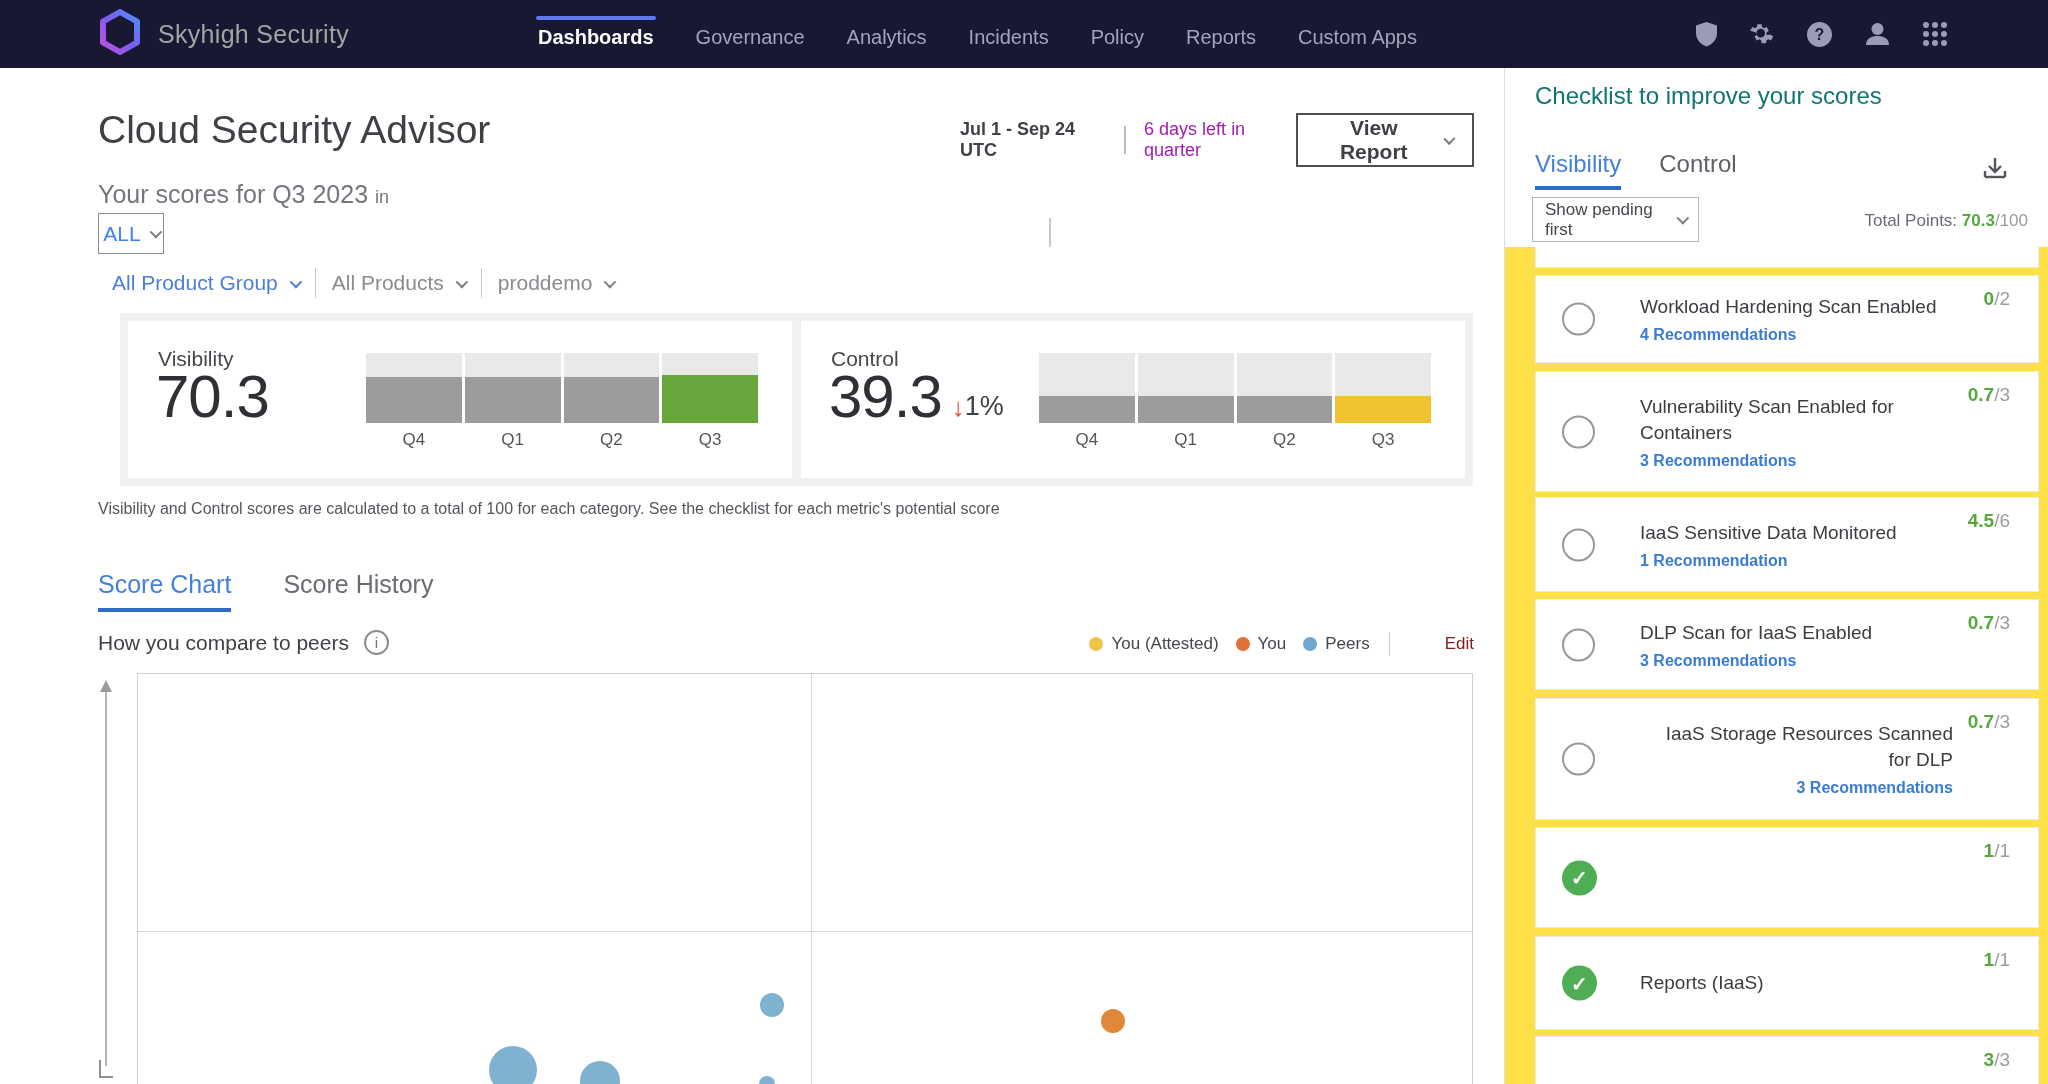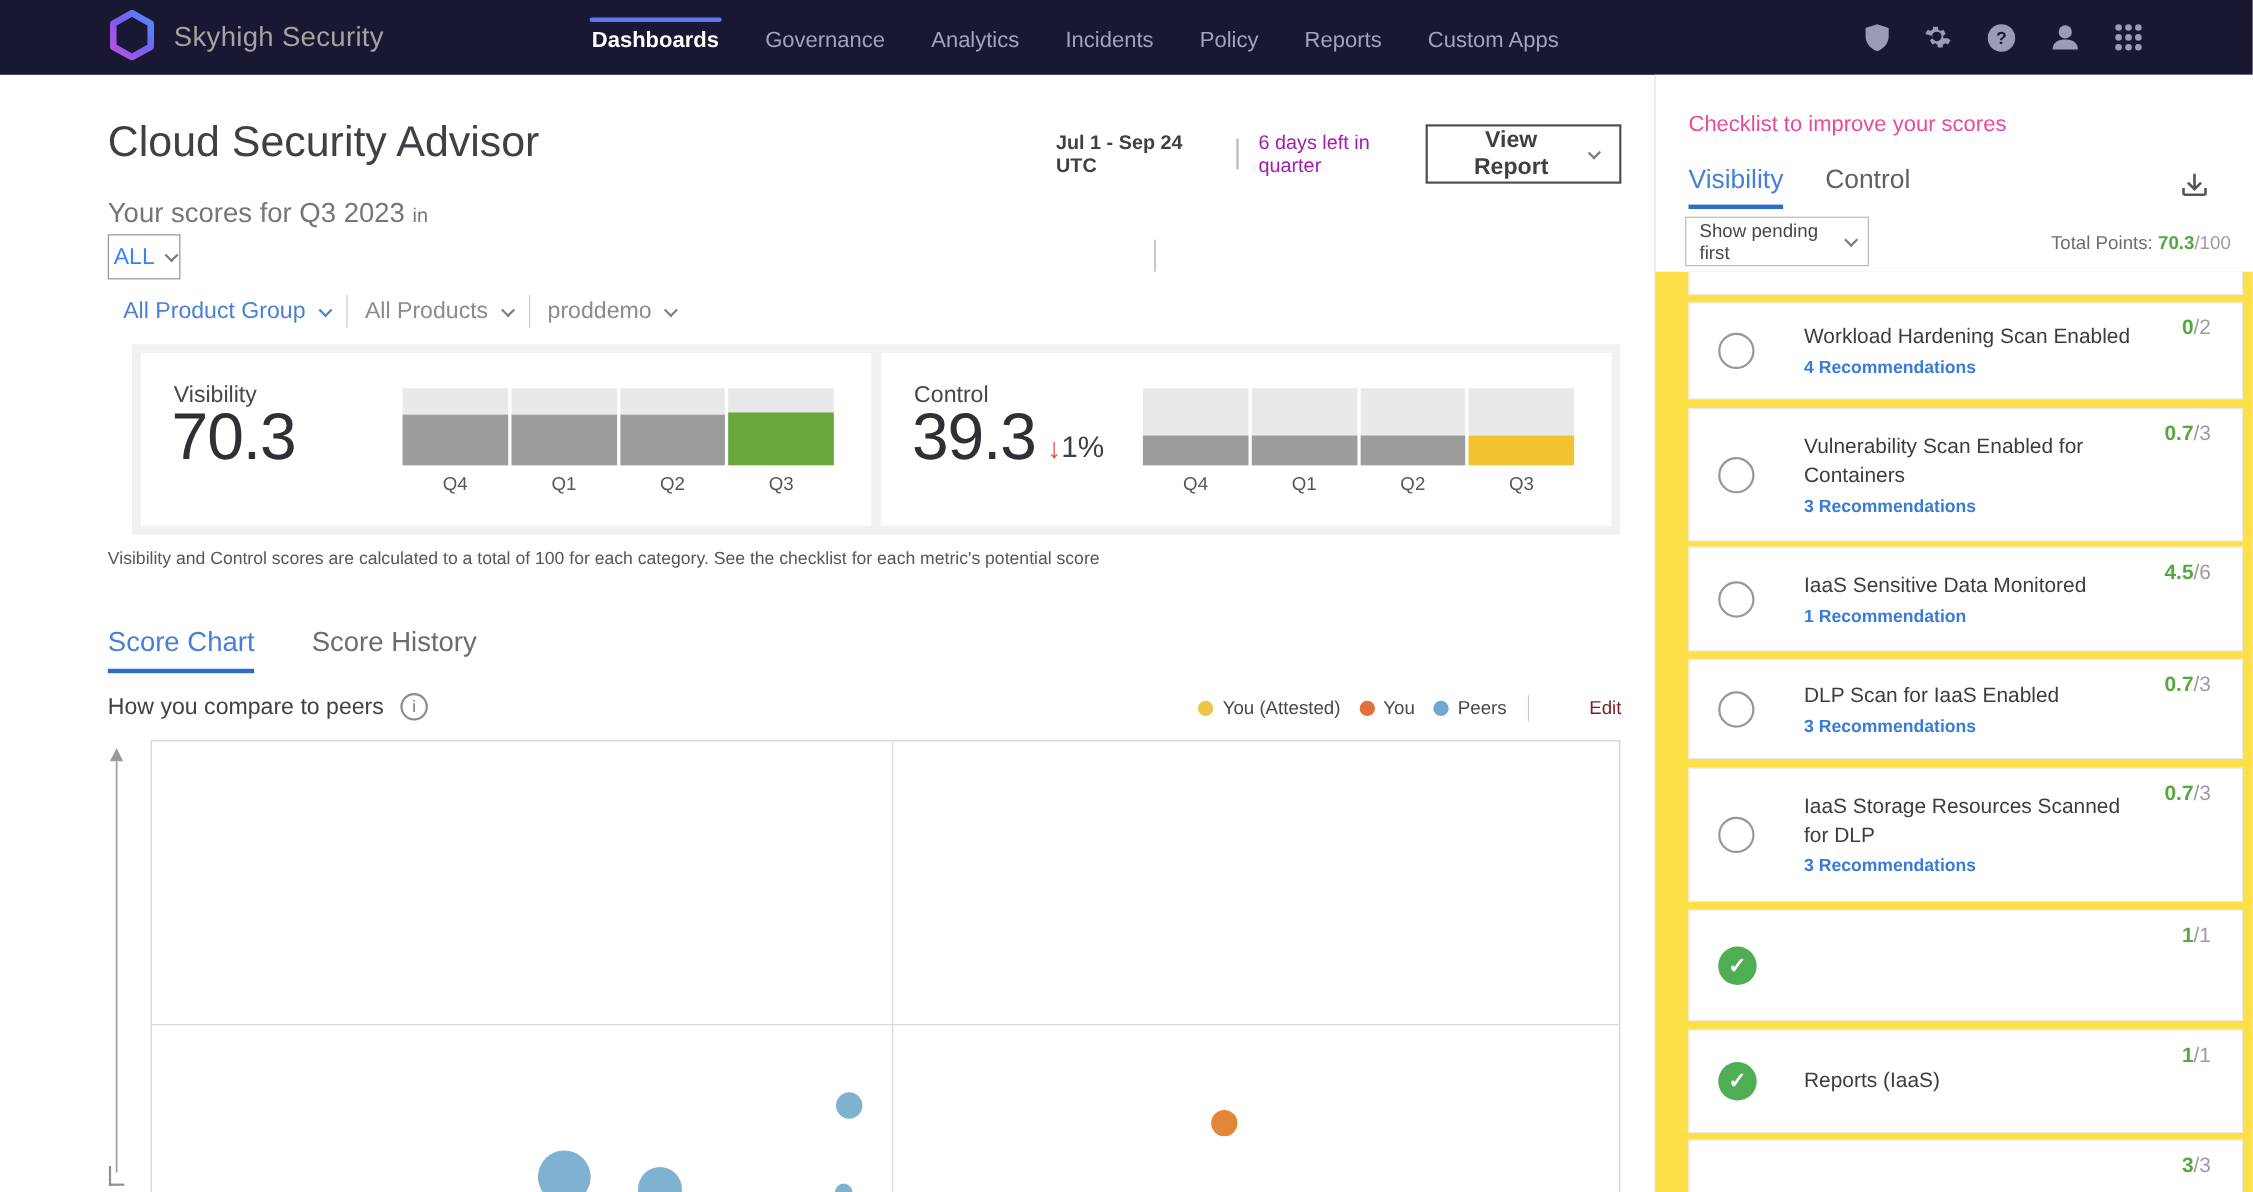--- a/index.html
+++ b/index.html
@@ -85,21 +85,21 @@
           overflow:hidden; background:#fff; }
   .quad-v { position:absolute; top:0; bottom:0; width:1px; background:#d6d6d9; }
   .quad-h { position:absolute; left:0; right:0; height:1px; background:#d6d6d9; }
   .bubble { position:absolute; border-radius:50%; }
   .yaxis { position:absolute; left:96px; top:678px; }
   .axis-corner { position:absolute; left:99px; top:1060px; width:14px; height:18px;
                  border-left:2px solid #8f8f96; border-bottom:2px solid #8f8f96; }
 
   
   .sidebar { position:absolute; left:1504px; top:68px; width:544px; height:1016px; background:#fff; border-left:1px solid #dedee0; }
-  .sb-title { position:absolute; left:30px; top:34px; font-size:20px; color:#ec4899; }
+  .sb-title { position:absolute; left:30px; top:14px; font-size:24px; color:#0f766e; }
   .sb-tabs { position:absolute; left:30px; top:82px; display:flex; gap:38px; font-size:24px; }
   .sbtab { color:#5f5f66; cursor:pointer; padding-bottom:8px; }
   .sbtab.active { color:#4580d8; border-bottom:4px solid #2e6bc6; }
   .download { position:absolute; right:40px; top:88px; cursor:pointer; }
   .sb-select { position:absolute; left:27px; top:129px; width:167px; height:45px; border:1px solid #b5b5ba; background:#fff;
                display:flex; align-items:center; justify-content:space-between; padding:0 12px; font-size:17px; color:#46464d; cursor:pointer; }
   .sb-total { position:absolute; right:20px; top:143px; font-size:17px; color:#6b6b73; }
   .sb-total .tp-val { color:#55a93c; font-weight:700; }
   .sb-total .tp-max { color:#9b9ba1; }
 
@@ -400,21 +400,21 @@
 
       <div class="card" style="top:352px; height:91px;">
         <span class="ck-circle"></span>
         <div class="card-body">
           <div class="card-title">DLP Scan for IaaS Enabled</div>
           <div class="card-link">3 Recommendations</div>
         </div>
         <div class="card-score"><span class="sc">0.7</span><span class="mx">/3</span></div>
       </div>
 
-      <div class="card" style="top:451px; height:122px;">
+      <div class="card" style="top:451px; height:122px;text-align:right;">
         <span class="ck-circle"></span>
         <div class="card-body">
           <div class="card-title">IaaS Storage Resources Scanned for DLP</div>
           <div class="card-link">3 Recommendations</div>
         </div>
         <div class="card-score"><span class="sc">0.7</span><span class="mx">/3</span></div>
       </div>
 
       <div class="card" style="top:580px; height:101px;">
         <span class="ck-done">✓</span>

